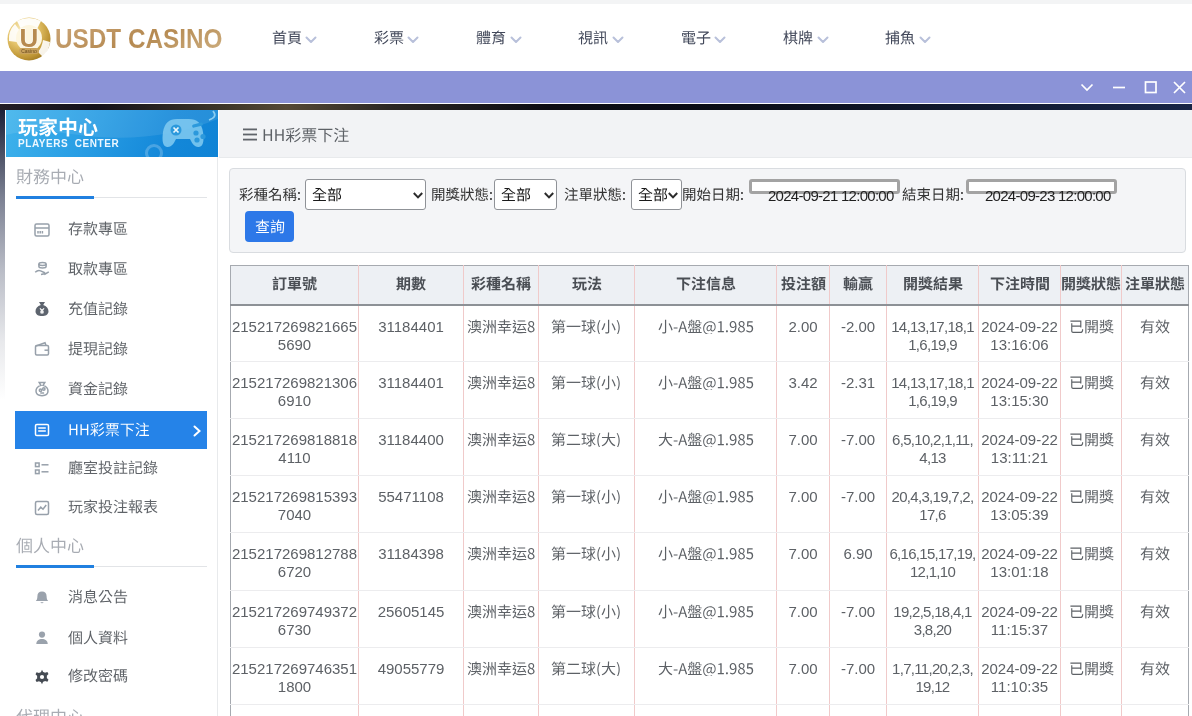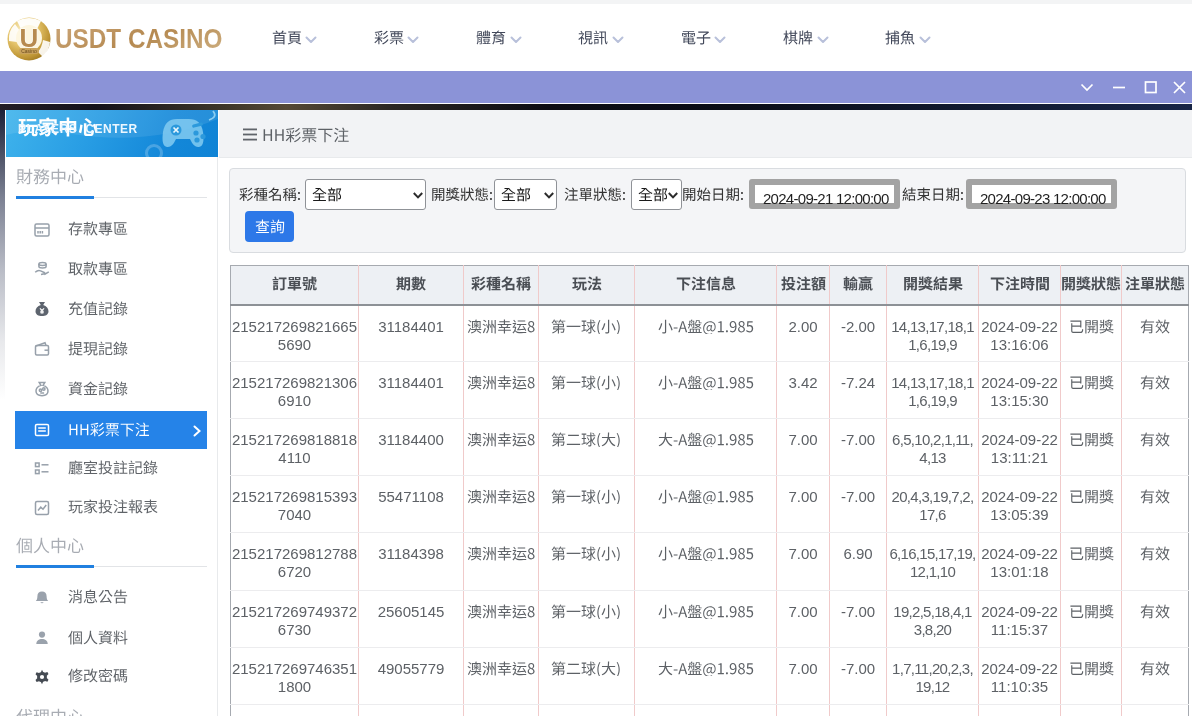--- a/index.html
+++ b/index.html
@@ -18,41 +18,41 @@
  linear-gradient(to bottom,#1c2138 0%,#7b8092 30%,#b9bcc6 55%,#e8e9ec 80%,#fff 100%)}
 #sidebar{position:absolute;left:5px;top:110px;width:213px;height:606px;background:#fff;
  border-right:1px solid #e8eaec}
 #banner{position:absolute;left:6px;top:110px;width:212px;height:46.5px;overflow:hidden;
  background:linear-gradient(112deg,#3fb3ec 0%,#289de4 40%,#1488d9 75%,#0f83d5 100%)}
 #crumb{position:absolute;left:219px;top:110px;width:973px;height:48px;background:#f2f3f5;
  border-bottom:1px solid #e8eaec}
 #panel{position:absolute;left:228.7px;top:168px;width:957px;height:84.5px;background:#f4f5f7;
  border:1px solid #d9dce0;border-radius:4px}
 .sel{position:absolute;background:#fff;border:1px solid #8f9297;border-radius:3px;height:30.6px}
-.inp{position:absolute;background:#fff;border:6px solid #a3a3a3;border-radius:3px;height:30px;
- font-size:15px;letter-spacing:-0.72px;color:#1f1f1f;line-height:28.6px;padding-left:8px;white-space:nowrap}
+.inp{position:absolute;background:#fff;border:3px solid #a3a3a3;border-radius:3px;height:15px;
+ font-size:15px;letter-spacing:-0.72px;color:#1f1f1f;line-height:28.6px;padding-left:16px;white-space:nowrap}
 #btn{position:absolute;left:245.1px;top:211.4px;width:49px;height:30.8px;background:#2d78e8;border-radius:4px}
 #tbl{position:absolute;left:230px;top:265px;width:958px;border-collapse:collapse;
  table-layout:fixed;background:#fff;border:1px solid #a6aab0}
 #tbl th{background:#edf0f4;border-right:1px solid #f0caca;border-bottom:2px solid #8d9196;
  height:39.1px;padding:0;vertical-align:top}
 #tbl th svg{display:block;margin:10px auto 0}
 #tbl td{border-right:1px solid #f0caca;border-bottom:1px solid #ececee;height:57.1px;
  padding:12px 0 0 0;vertical-align:top;text-align:center;
  font-size:15px;line-height:18px;color:#5d6166;word-break:break-all}
 #tbl td svg{display:block;margin:1px auto 0}
 #tbl td.r8{letter-spacing:-0.7px}
 #tbl th:last-child,#tbl td:last-child{border-right:none}
 .wbtn{stroke:#fff;stroke-width:1.7;fill:none}
 .mi{stroke:#97a0aa;stroke-width:1.5;fill:none}
 #logotext{position:absolute;left:55px;top:25px;font-size:27px;font-weight:bold;
  letter-spacing:0px;transform:scaleX(0.9);transform-origin:0 0;line-height:29px;
  background:linear-gradient(160deg,#c7a070 10%,#b58950 50%,#c9a878 90%);
  -webkit-background-clip:text;background-clip:text;color:transparent;white-space:nowrap}
-#pcen{position:absolute;left:18px;top:125px;font-size:12px;font-weight:bold;color:#ecf7ff;
+#pcen{position:absolute;left:18px;top:139px;font-size:10px;font-weight:bold;color:#ecf7ff;
  letter-spacing:0.55px;line-height:9px;white-space:nowrap}
 </style></head><body>
 <div id="topstrip"></div>
 <div id="hdr"></div>
 <div id="purple"></div>
 <div id="wline"></div>
 <div id="dstrip"></div>
 <div id="main"></div>
 <div id="ledge"></div>
 <svg class="abs" style="left:7px;top:17px" width="44" height="44" viewBox="0 0 44 44">
@@ -694,21 +694,21 @@
               <use href="#r75" x="2955"></use>
               <use href="#r76" x="3901"></use>
               <use href="#r77" x="4456"></use>
               <use href="#r78" x="4734"></use>
               <use href="#r6b" x="5289"></use>
               <use href="#r79" x="5844"></use>
             </g>
           </svg>
         </td>
         <td>3.42</td>
-        <td>-7.24</td>
+        <td>-2.31</td>
         <td class="r8">14,13,17,18,1<br>1,6,19,9</td>
         <td>2024-09-22<br>13:15:30</td>
         <td>
           <svg style="" width="45.0" height="15" viewBox="0 -880 3000 1000">
             <g transform="scale(1,-1)" fill="#5d6166">
               <use href="#r7a"></use>
               <use href="#r3f" x="1000"></use>
               <use href="#r40" x="2000"></use>
             </g>
           </svg>

